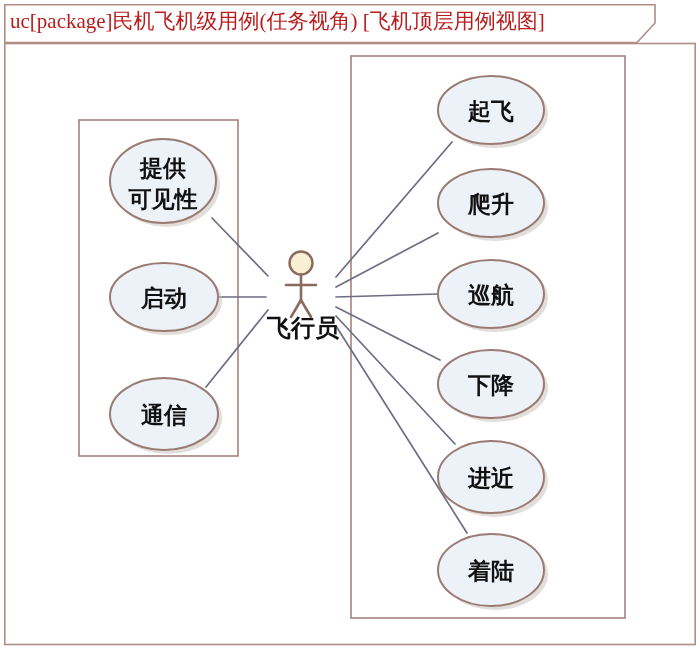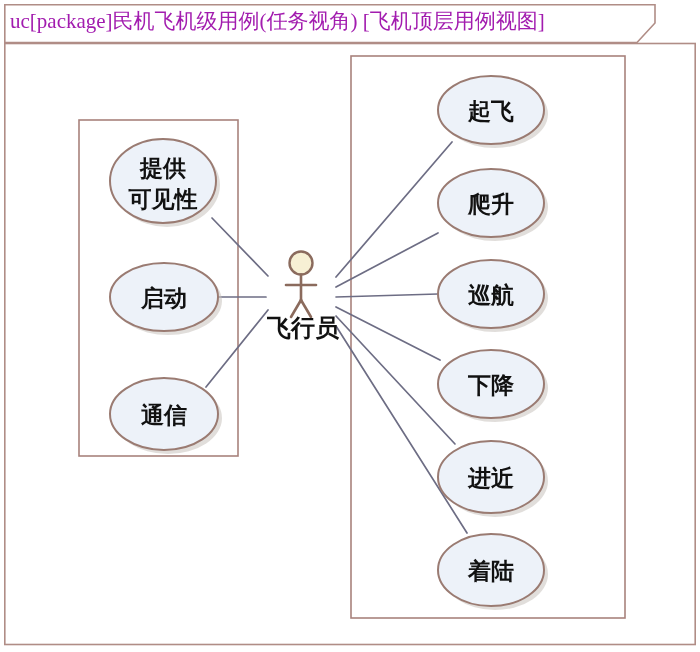--- a/index.html
+++ b/index.html
@@ -85,21 +85,21 @@
   }
   .title-text {
     position: absolute;
     left: 10px;
     top: 6px;
     width: 640px;
     height: 30px;
     line-height: 30px;
     font-family: "Liberation Serif", "DejaVu Serif", serif;
     font-size: 21px;
-    color: #a21caf;
+    color: #b91c1c;
     white-space: nowrap;
     pointer-events: none;
   }
 </style>
 </head>
 <body>
 
 <div id="diagram-root">
 
   <svg id="uml-canvas" viewBox="0 0 700 652">

